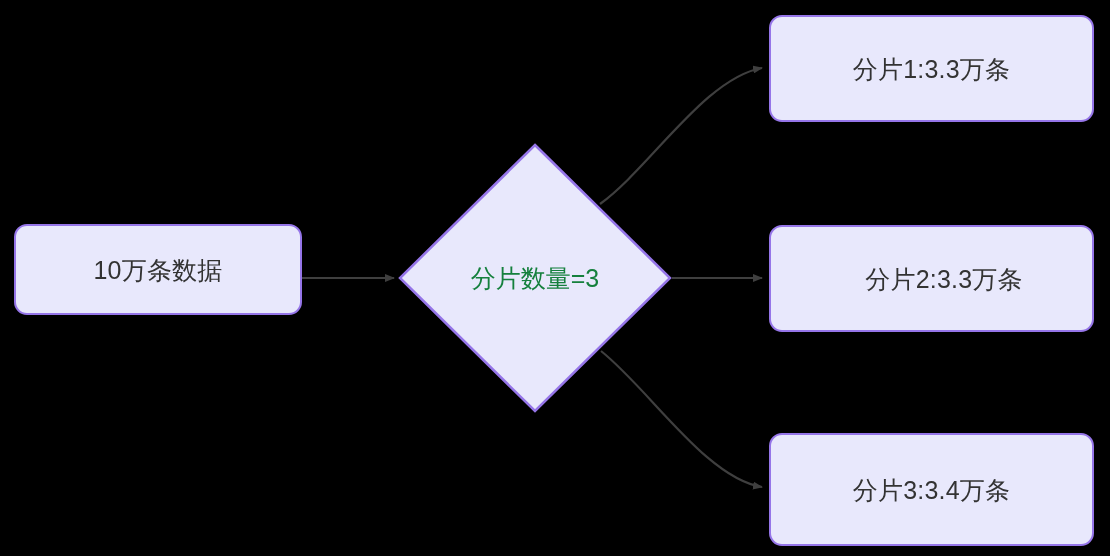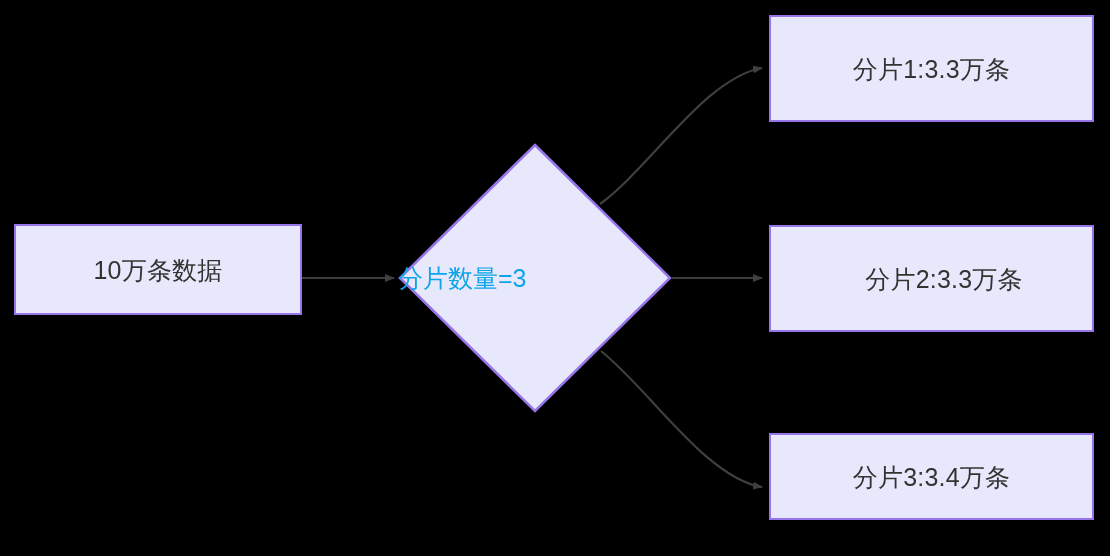--- a/index.html
+++ b/index.html
@@ -22,20 +22,21 @@
     width: 1110px;
     height: 556px;
     pointer-events: none;
   }
   .node {
     position: absolute;
     box-sizing: border-box;
     display: flex;
     align-items: center;
     justify-content: center;
+    border-radius: 13px;
   }
   .rect-node {
     background: #e8e8fc;
     border: 2px solid #9575e8;
   }
   .node-label {
     color: #333333;
     font-size: 25px;
     line-height: 1.2;
     white-space: nowrap;
@@ -55,29 +56,29 @@
     top: 0;
   }
   .diamond-label {
     position: absolute;
     left: 0;
     top: 0;
     width: 274px;
     height: 270px;
     display: flex;
     align-items: center;
-    justify-content: flex-start;
-    color: #0ea5e9;
+    justify-content: center;
+    color: #15803d;
     font-size: 25px;
     white-space: nowrap;
   }
   #node-source { left: 14px; top: 224px; width: 288px; height: 91px; }
   #node-shard1 { left: 769px; top: 15px;  width: 325px; height: 107px; }
   #node-shard2 { left: 769px; top: 225px; width: 325px; height: 107px; padding-left: 25px; }
-  #node-shard3 { left: 769px; top: 433px; width: 325px; height: 87px; }
+  #node-shard3 { left: 769px; top: 433px; width: 325px; height: 113px; }
 </style>
 </head>
 <body>
 
 <div id="canvas">
 
   <svg id="edges" width="1110" height="556" viewBox="0 0 1110 556">
     <defs>
       <marker id="arrowhead" markerWidth="10" markerHeight="8" refX="9" refY="4" orient="auto" markerUnits="userSpaceOnUse">
         <path d="M0,0 L10,4 L0,8 z" fill="#3f3f3f"></path>

